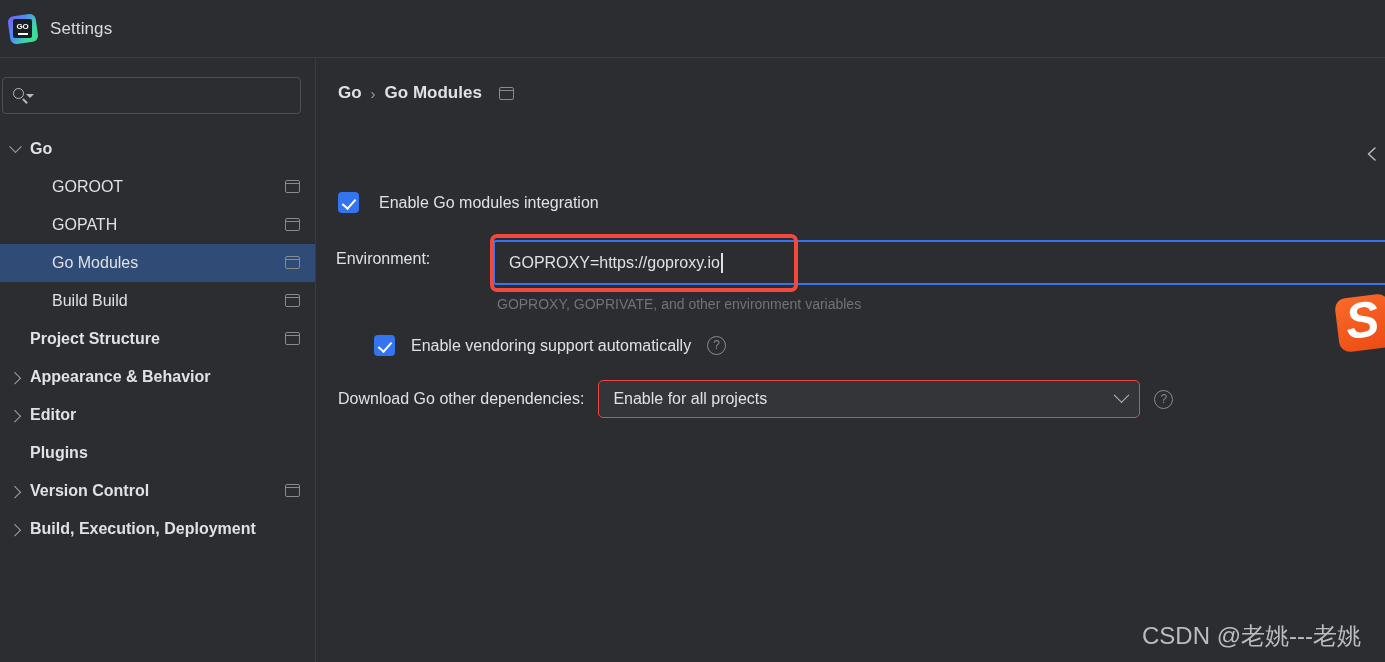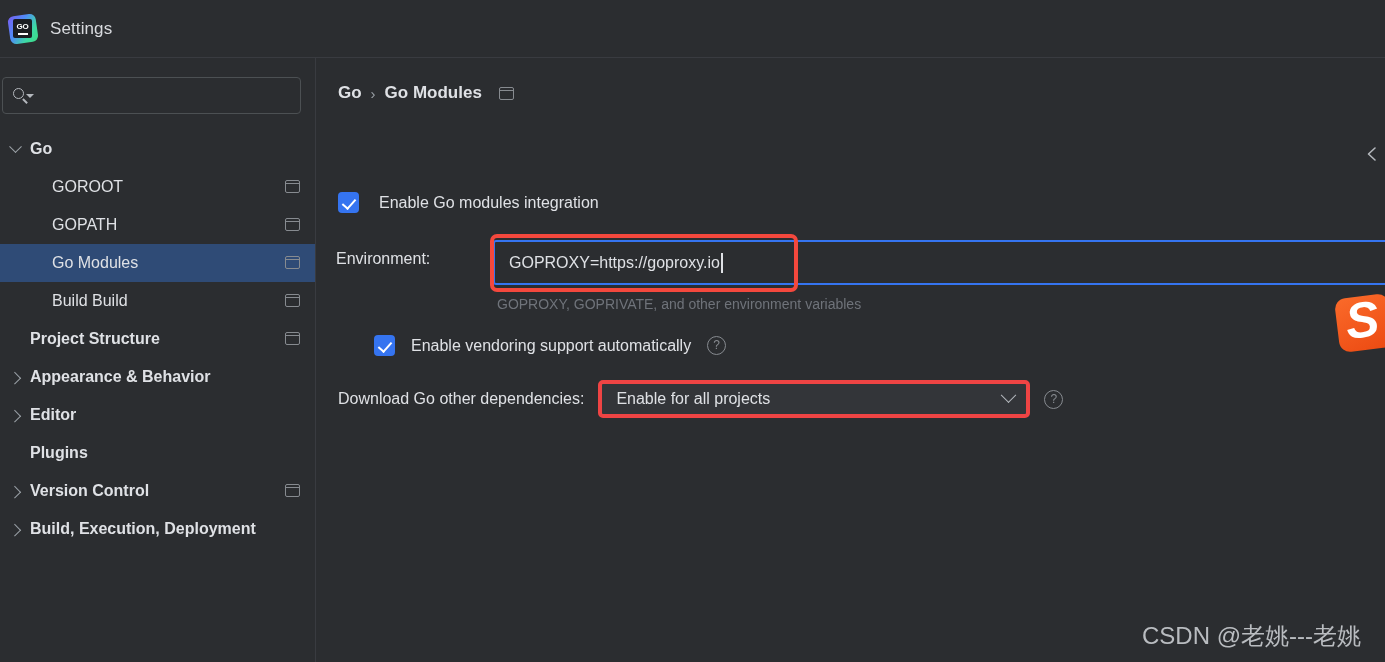--- a/index.html
+++ b/index.html
@@ -320,23 +320,23 @@
     width: 308px; height: 58px;
     border: 4px solid #f4483d;
     border-radius: 7px;
     pointer-events: none;
   }
 
   .vendor-row { left: 58px; top: 277px; gap: 16px; }
   .dl-row     { left: 22px; top: 322px; gap: 14px; }
 
   .select {
-    width: 432px; height: 38px;
+    width: 542px; height: 38px;
     background: #333539;
-    border: 4px solid #ef4444;
+    border: 1px solid #ef4444;
     border-radius: 5px;
     display: flex;
     align-items: center;
     padding: 0 12px 0 14px;
     cursor: pointer;
   }
   .select-value {
     flex: 1;
     font-size: 16px;
     color: #dfe1e5;

